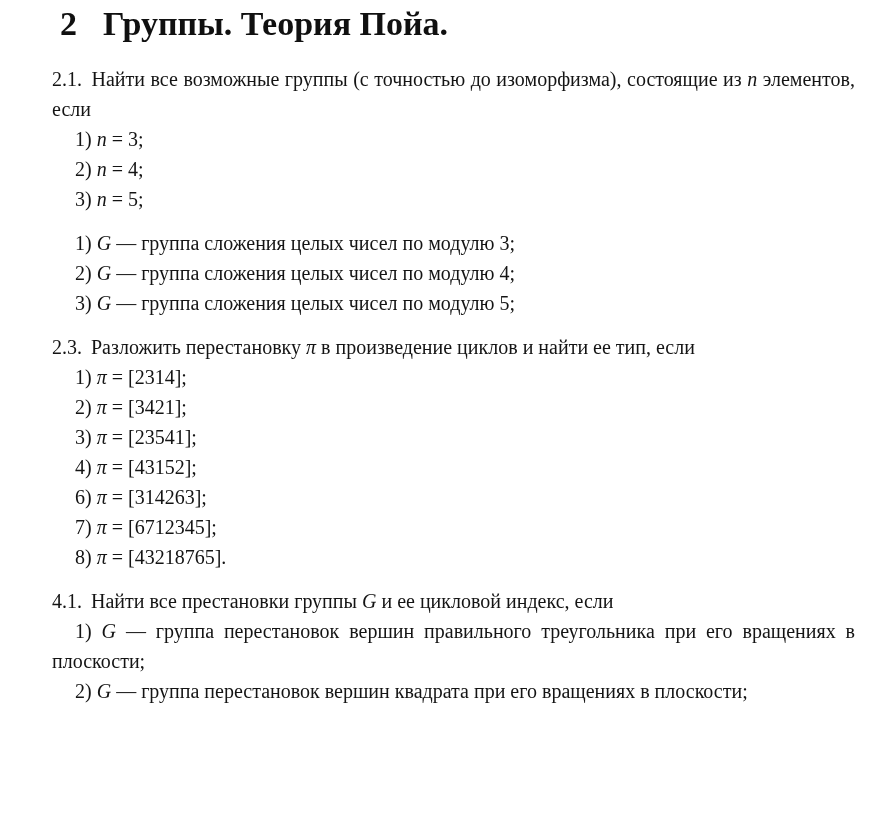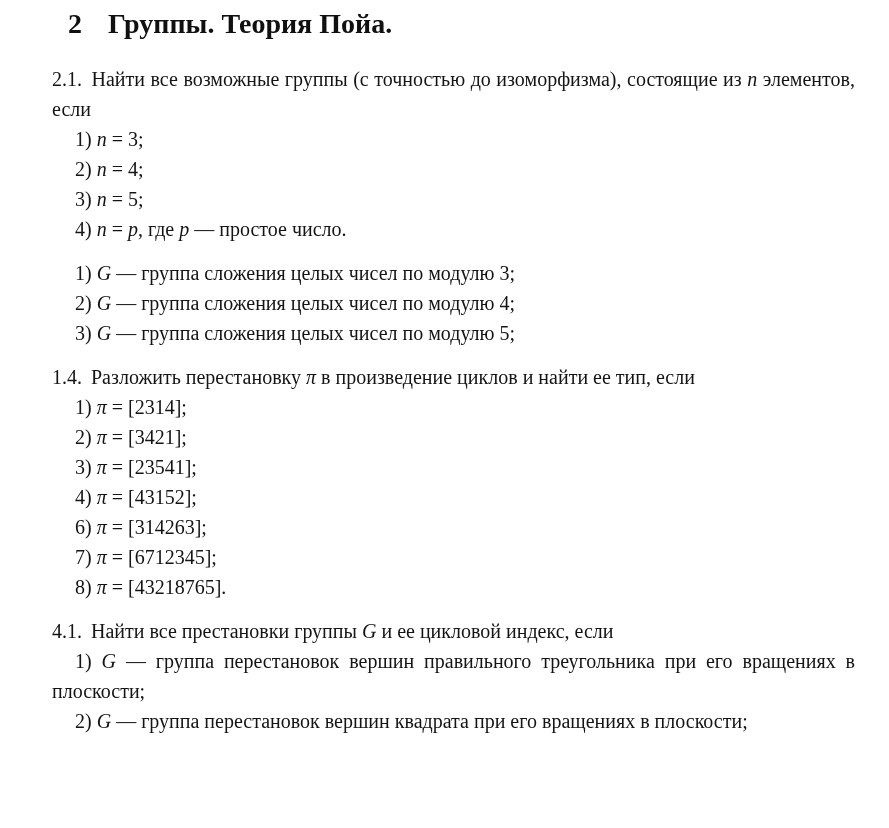--- a/index.html
+++ b/index.html
@@ -13,23 +13,23 @@
     height: 828px;
     overflow: hidden;
     background: #ffffff;
     color: #141414;
     font-family: "Liberation Serif", "DejaVu Serif", serif;
     font-size: 20px;
     box-sizing: border-box;
     padding: 8px 34px 0 52px;
   }
   .heading {
-    font-size: 28px;
+    font-size: 34px;
     font-weight: bold;
-    margin: 0 0 25px 16px;
+    margin: 0 0 25px 8px;
     line-height: 31px;
     color: #101010;
   }
   .heading .hnum {
     display: inline-block;
     margin-right: 26px;
   }
   .problem { margin-top: 14px; }
   .problem:first-of-type { margin-top: 0; }
   p {
@@ -54,29 +54,28 @@
 <body>
 
 <div class="page">
   <h1 class="heading"><span class="hnum">2</span><span>Группы. Теория Пойа.</span></h1>
   <div>
       <section class="problem">
         <p class="intro"><b class="pnum">2.1.</b> Найти все возможные группы (с точностью до изоморфизма), состоящие из <i class="mvar">n</i> элементов, если</p>
         <p class="item"><span class="ilabel">1)</span> <i class="mvar">n</i> = 3;</p>
         <p class="item"><span class="ilabel">2)</span> <i class="mvar">n</i> = 4;</p>
         <p class="item"><span class="ilabel">3)</span> <i class="mvar">n</i> = 5;</p>
-        <p class="item"><span class="ilabel">4)</span> <i class="mvar">n</i> = <i class="mvar">p</i>, где <i class="mvar">p</i> — простое число.</p>
       </section>
       <section class="problem">
         <p class="item"><span class="ilabel">1)</span> <i class="mvar">G</i> — группа сложения целых чисел по модулю 3;</p>
         <p class="item"><span class="ilabel">2)</span> <i class="mvar">G</i> — группа сложения целых чисел по модулю 4;</p>
         <p class="item"><span class="ilabel">3)</span> <i class="mvar">G</i> — группа сложения целых чисел по модулю 5;</p>
       </section>
       <section class="problem">
-        <p class="intro"><b class="pnum">1.4.</b> Разложить перестановку <i class="mvar">π</i> в произведение циклов и найти ее тип, если</p>
+        <p class="intro"><b class="pnum">2.3.</b> Разложить перестановку <i class="mvar">π</i> в произведение циклов и найти ее тип, если</p>
         <p class="item"><span class="ilabel">1)</span> <i class="mvar">π</i> = [2314];</p>
         <p class="item"><span class="ilabel">2)</span> <i class="mvar">π</i> = [3421];</p>
         <p class="item"><span class="ilabel">3)</span> <i class="mvar">π</i> = [23541];</p>
         <p class="item"><span class="ilabel">4)</span> <i class="mvar">π</i> = [43152];</p>
         <p class="item"><span class="ilabel">6)</span> <i class="mvar">π</i> = [314263];</p>
         <p class="item"><span class="ilabel">7)</span> <i class="mvar">π</i> = [6712345];</p>
         <p class="item"><span class="ilabel">8)</span> <i class="mvar">π</i> = [43218765].</p>
       </section>
       <section class="problem">
         <p class="intro"><b class="pnum">4.1.</b> Найти все престановки группы <i class="mvar">G</i> и ее цикловой индекс, если</p>

